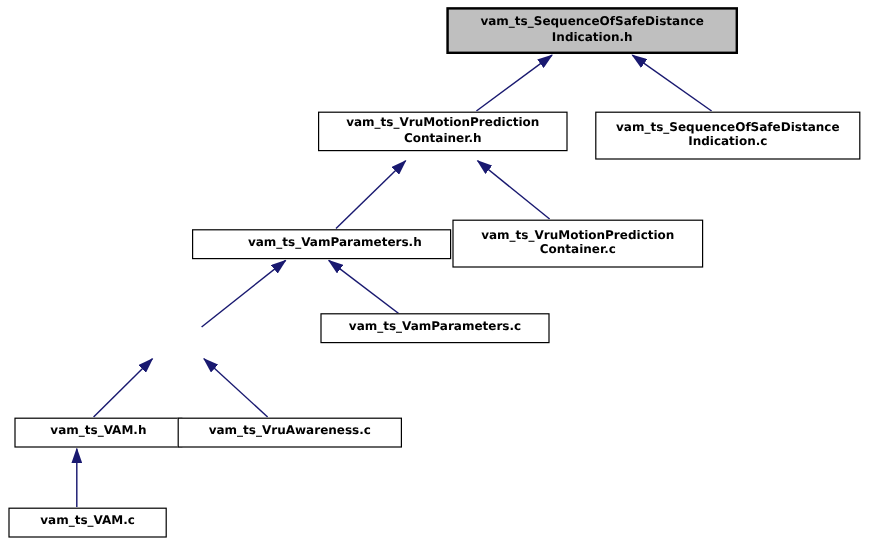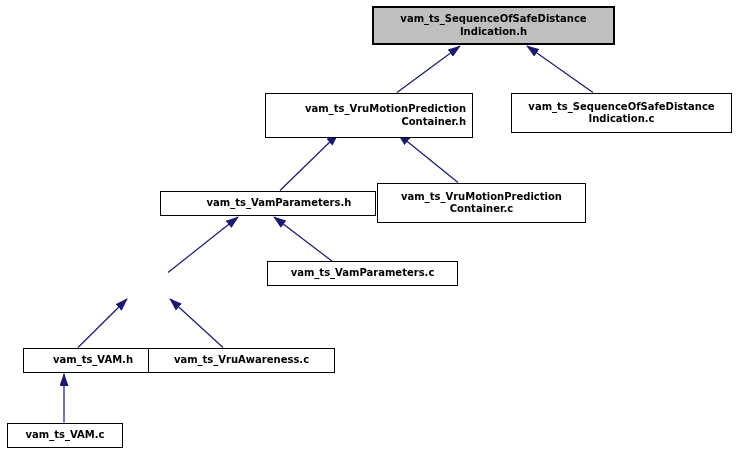--- a/index.html
+++ b/index.html
@@ -74,30 +74,30 @@
     <line x1="458" y1="182.5" x2="398" y2="134" marker-end="url(#arrowhead)"></line>
     <line x1="168" y1="272.5" x2="238" y2="217" marker-end="url(#arrowhead)"></line>
     <line x1="347" y1="272.5" x2="274" y2="217" marker-end="url(#arrowhead)"></line>
     <line x1="78" y1="347.5" x2="127" y2="299" marker-end="url(#arrowhead)"></line>
     <line x1="223" y1="347.5" x2="170" y2="299" marker-end="url(#arrowhead)"></line>
     <line x1="64" y1="422.5" x2="64" y2="374" marker-end="url(#arrowhead)"></line>
   </svg>
 
   <div class="node current" style="left:372px; top:6px;   width:243px; height:39px;">vam_ts_SequenceOfSafeDistance Indication.h</div>
 
-  <div class="node" style="left:265px; top:93px;  width:208px; height:45px;text-align:right;">vam_ts_VruMotionPrediction Container.h</div>
+  <div class="node" style="left:265px; top:93px;  width:208px; height:33px;">vam_ts_VruMotionPrediction Container.h</div>
 
-  <div class="node" style="left:511px; top:93px;  width:221px; height:40px;">vam_ts_SequenceOfSafeDistance Indication.c</div>
+  <div class="node" style="left:496px; top:93px;  width:221px; height:40px;">vam_ts_SequenceOfSafeDistance Indication.c</div>
 
   <div class="node" style="left:160px; top:191px; width:216px; height:25px;padding-left:28px;">vam_ts_VamParameters.h</div>
 
   <div class="node" style="left:377px; top:183px; width:209px; height:40px;">vam_ts_VruMotionPrediction Container.c</div>
 
 
   <div class="node" style="left:267px; top:261px; width:191px; height:25px;">vam_ts_VamParameters.c</div>
 
-  <div class="node" style="left:23px;   top:348px; width:140px; height:25px;">vam_ts_VAM.h</div>
+  <div class="node" style="left:12px;   top:348px; width:140px; height:25px;">vam_ts_VAM.h</div>
 
   <div class="node" style="left:148px; top:348px; width:187px; height:25px;">vam_ts_VruAwareness.c</div>
 
-  <div class="node" style="left:7px;   top:423px; width:116px; height:25px;">vam_ts_VAM.c</div>
+  <div class="node" style="left:7px;   top:423px; width:132px; height:25px;">vam_ts_VAM.c</div>
 
 </div>
 
 </body></html>

